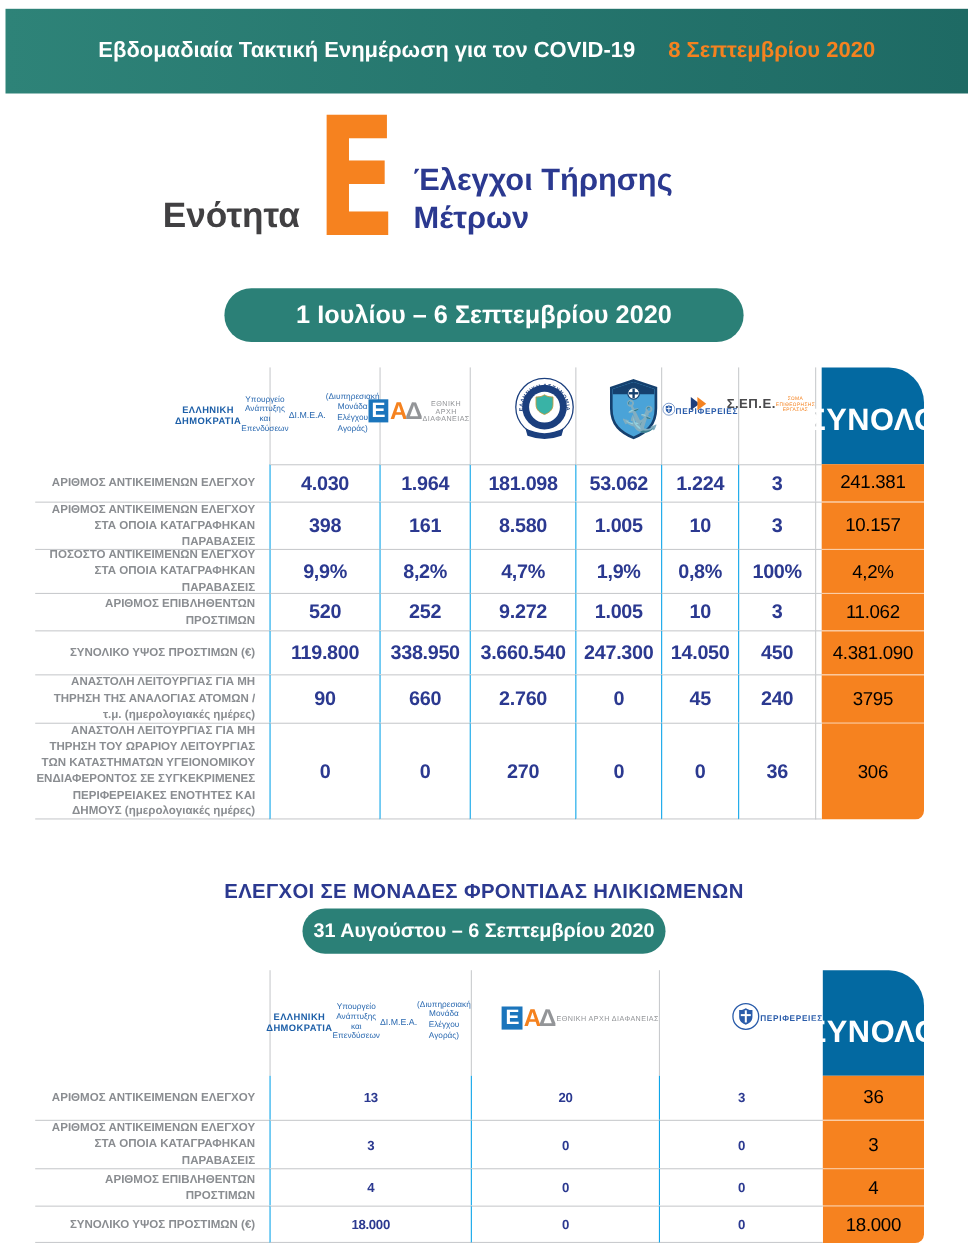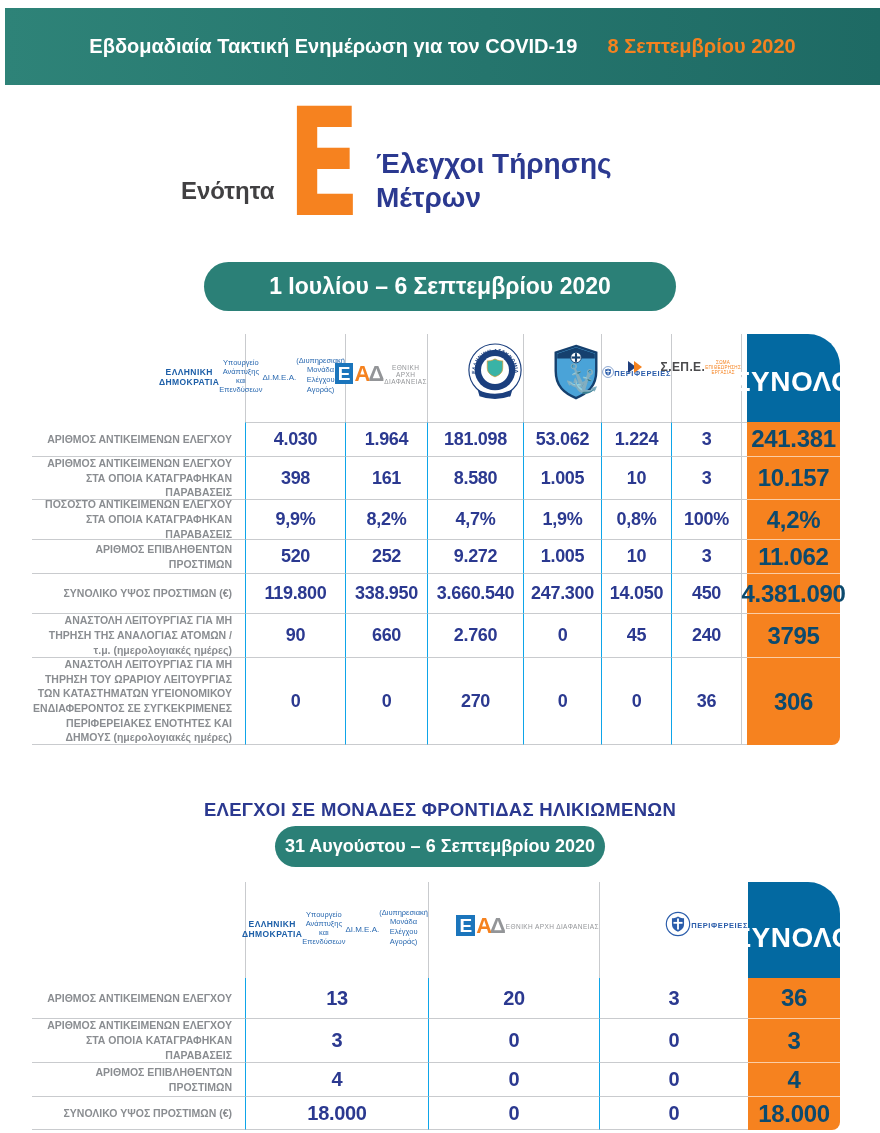--- a/index.html
+++ b/index.html
@@ -10,21 +10,21 @@
   
   .topbar{
     position:absolute;left:5px;right:0;top:8px;height:77px;
     background:linear-gradient(90deg,#2E8378 0%,#25756D 55%,#1E6A64 100%);
     display:flex;align-items:center;justify-content:center;gap:30px;
     font-weight:bold;font-size:20px;
   }
   .topbar-title{color:#fff;}
   .topbar-date{color:#F5821F;}
   
-  .enotita{position:absolute;left:181px;top:177px;font-size:24px;font-weight:bold;color:#414042;}
+  .enotita{position:absolute;left:148px;top:177px;font-size:32px;font-weight:bold;color:#414042;}
   .bigE{
     position:absolute;left:287px;top:88px;font-size:150px;line-height:1;
     font-family:"DejaVu Sans",sans-serif;font-weight:bold;color:#F6821F;
     transform:scaleX(.72);transform-origin:left top;
   }
   .sec-title{position:absolute;left:376px;top:147px;width:270px;font-size:28px;font-weight:bold;color:#2B3990;line-height:1.22;}
   
   .pill{
     position:absolute;left:50%;transform:translateX(-50%);
     background:#2B8077;color:#fff;font-weight:bold;border-radius:26px;
@@ -45,24 +45,24 @@
     display:grid;
     grid-template-columns:213px 183px 171px 149px 92px;
     grid-template-rows:96px 40px 44px 34px 34px;
   }
   .cell{display:flex;align-items:center;justify-content:center;}
   .lbl{
     justify-content:flex-end;text-align:right;padding-right:13px;box-sizing:border-box;
     color:#8A8D91;font-size:10.5px;font-weight:bold;line-height:1.4;
   }
   .val{color:#2B3990;font-weight:bold;font-size:18px;letter-spacing:-.3px;border-left:1px solid #0ea5e9;}
-  .g2 .val{font-size:20px;}
+  .g2 .val{font-size:12px;}
   .hdr{border-left:1px solid #C9CBCE;justify-content:flex-end;box-sizing:border-box;}
   .sp{border-left:1px solid #C9CBCE;}
-  .tot{background:#F6821F;color:#0c4a6e;font-weight:bold;font-size:24px;letter-spacing:-.3px;}
+  .tot{background:#F6821F;color:#000000;font-weight:normal;font-size:17px;letter-spacing:-.3px;}
   .tot-h{
     background:#0369a1;border-top-right-radius:32px;color:#fff;font-weight:bold;
     font-size:28px;letter-spacing:.5px;flex-direction:column;justify-content:flex-end;
     padding-bottom:24px;box-sizing:border-box;
   }
   .tot-last{border-bottom-right-radius:8px;}
   .bt{border-top:1px solid #C9CBCE;}
   .bto{border-top:1px solid rgba(255,255,255,.6);}
   .bb{border-bottom:1px solid #C9CBCE;}
   

